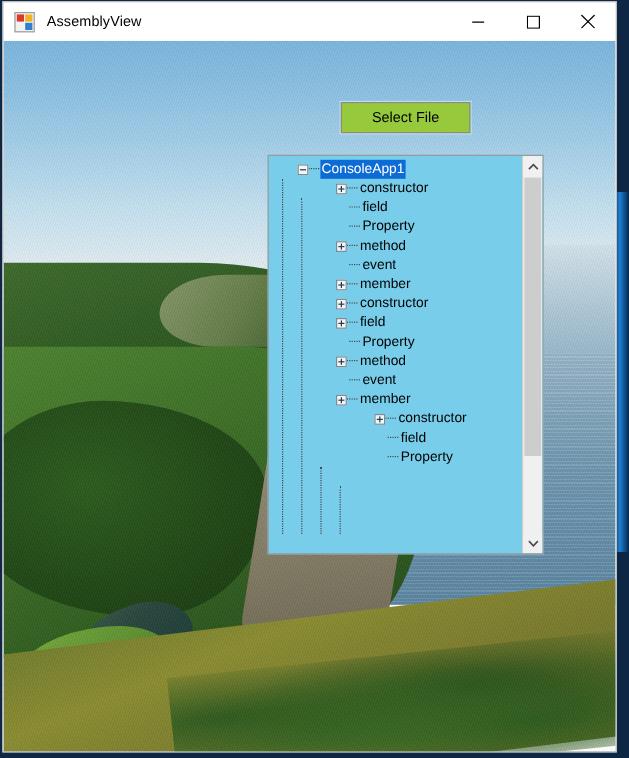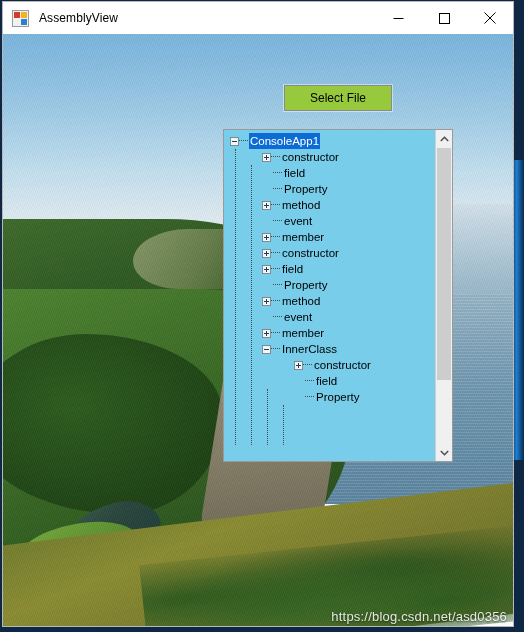--- a/index.html
+++ b/index.html
@@ -207,20 +207,21 @@
     left: 0; top: 3px;
     width: 211px; height: 327px;
     overflow: hidden;
   }
   .tree-row {
     position: relative;
     height: 16px;
     display: flex;
     align-items: center;
     white-space: nowrap;
+    margin-left: 18px;
   }
   .tree-indent { flex: none; height: 16px; position: relative; }
   .expander {
     flex: none;
     width: 9px; height: 9px;
     border: 1px solid #7d8c93;
     background: #f2f6f8;
     position: relative;
     margin-right: 0px;
     box-sizing: border-box;
@@ -436,26 +437,20 @@
               <span class="dashline"></span>
               <span class="node-label">event</span>
             </div>
             <div class="tree-row">
               <span class="tree-indent" style="width: 38px;"></span>
               <span class="expander plus"></span>
               <span class="dashline"></span>
               <span class="node-label">member</span>
             </div>
             <div class="tree-row">
-              <span class="tree-indent" style="width: 38px;"></span>
-              <span class="expander"></span>
-              <span class="dashline"></span>
-              <span class="node-label">InnerClass</span>
-            </div>
-            <div class="tree-row">
               <span class="tree-indent" style="width: 70px;"></span>
               <span class="expander plus"></span>
               <span class="dashline"></span>
               <span class="node-label">constructor</span>
             </div>
             <div class="tree-row">
               <span class="tree-indent" style="width: 70px;"></span>
               <span class="expander-spacer"></span>
               <span class="dashline"></span>
               <span class="node-label">field</span>
@@ -480,17 +475,16 @@
           </div>
           <div id="sb-thumb" style="height: 232px; top: 18px;"></div>
           <div class="sb-arrow" id="sb-arrow-down">
             <svg width="9" height="6" viewBox="0 0 9 6">
               <polyline points="0.8,1 4.5,4.8 8.2,1" fill="none" stroke="#4a4a4a" stroke-width="1.4"></polyline>
             </svg>
           </div>
         </div>
       </div>
 
-      <div id="watermark">https://blog.csdn.net/asd0356</div>
 
     </div>
   </div>
 </div>
 
 </body></html>

